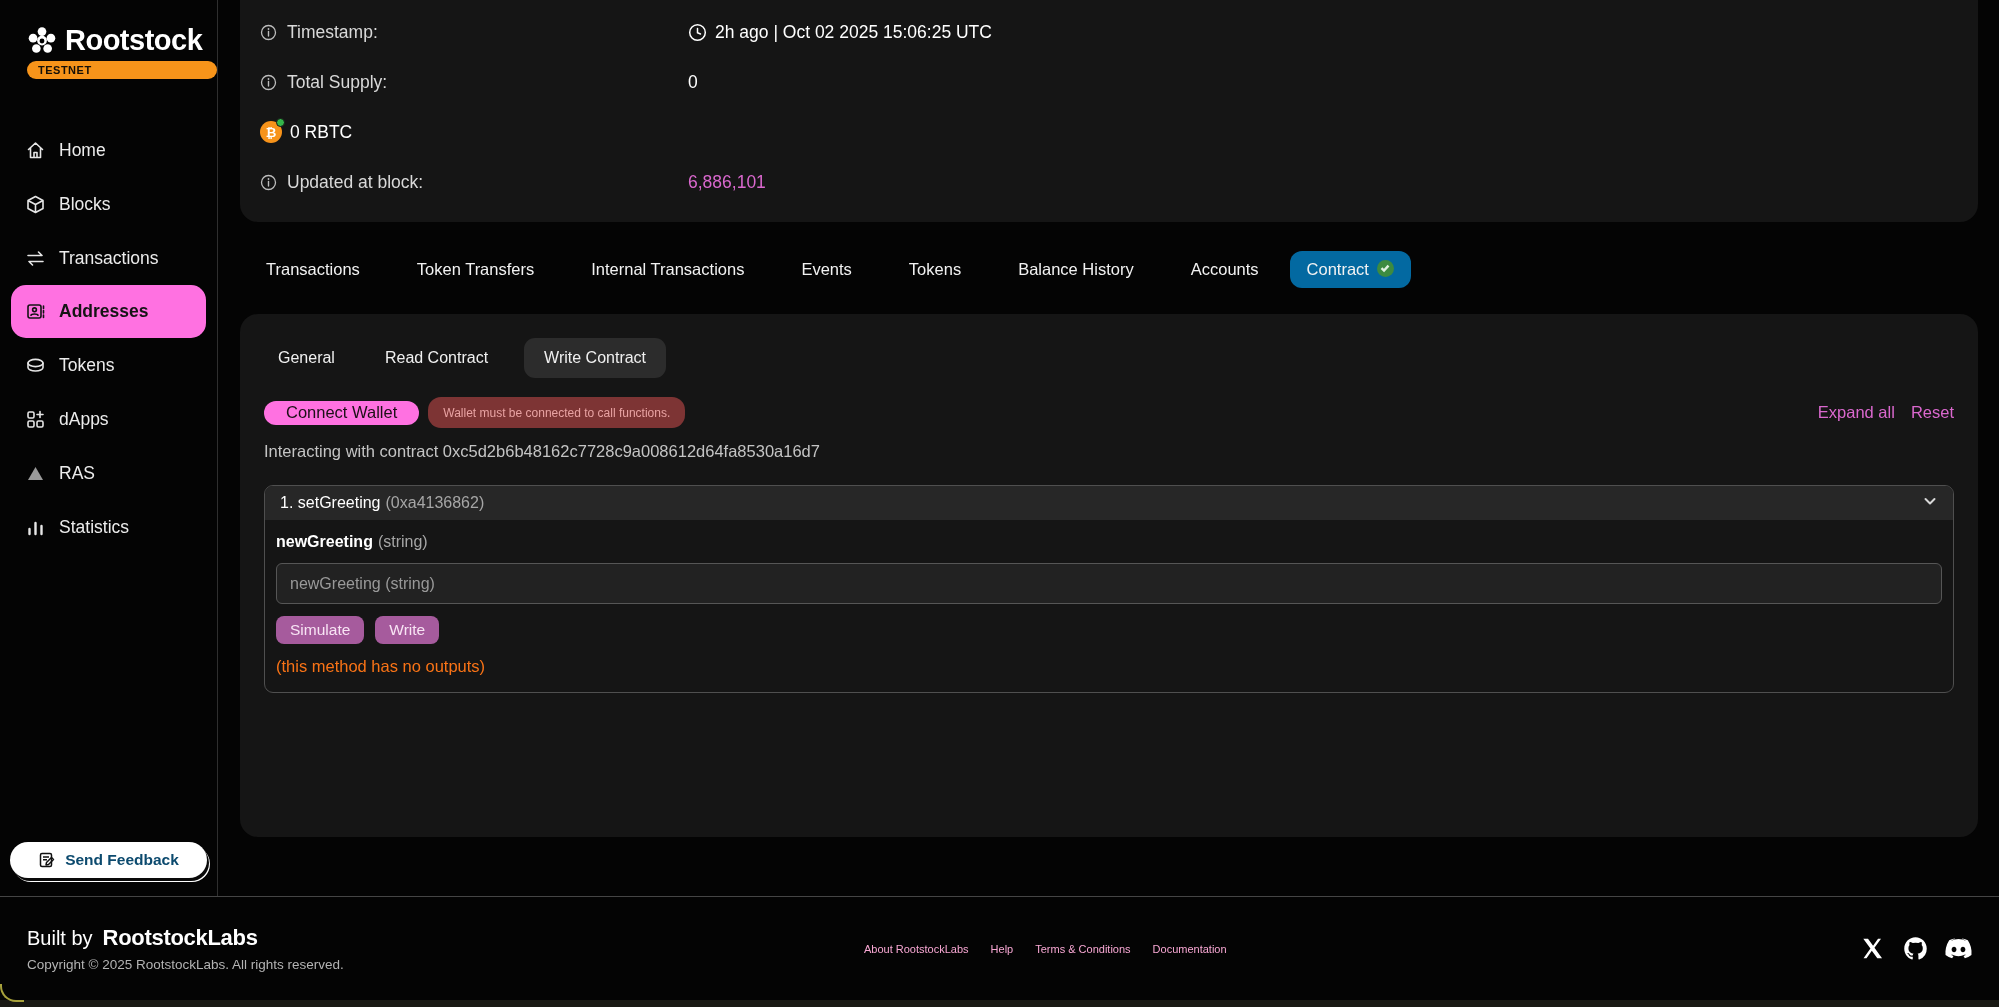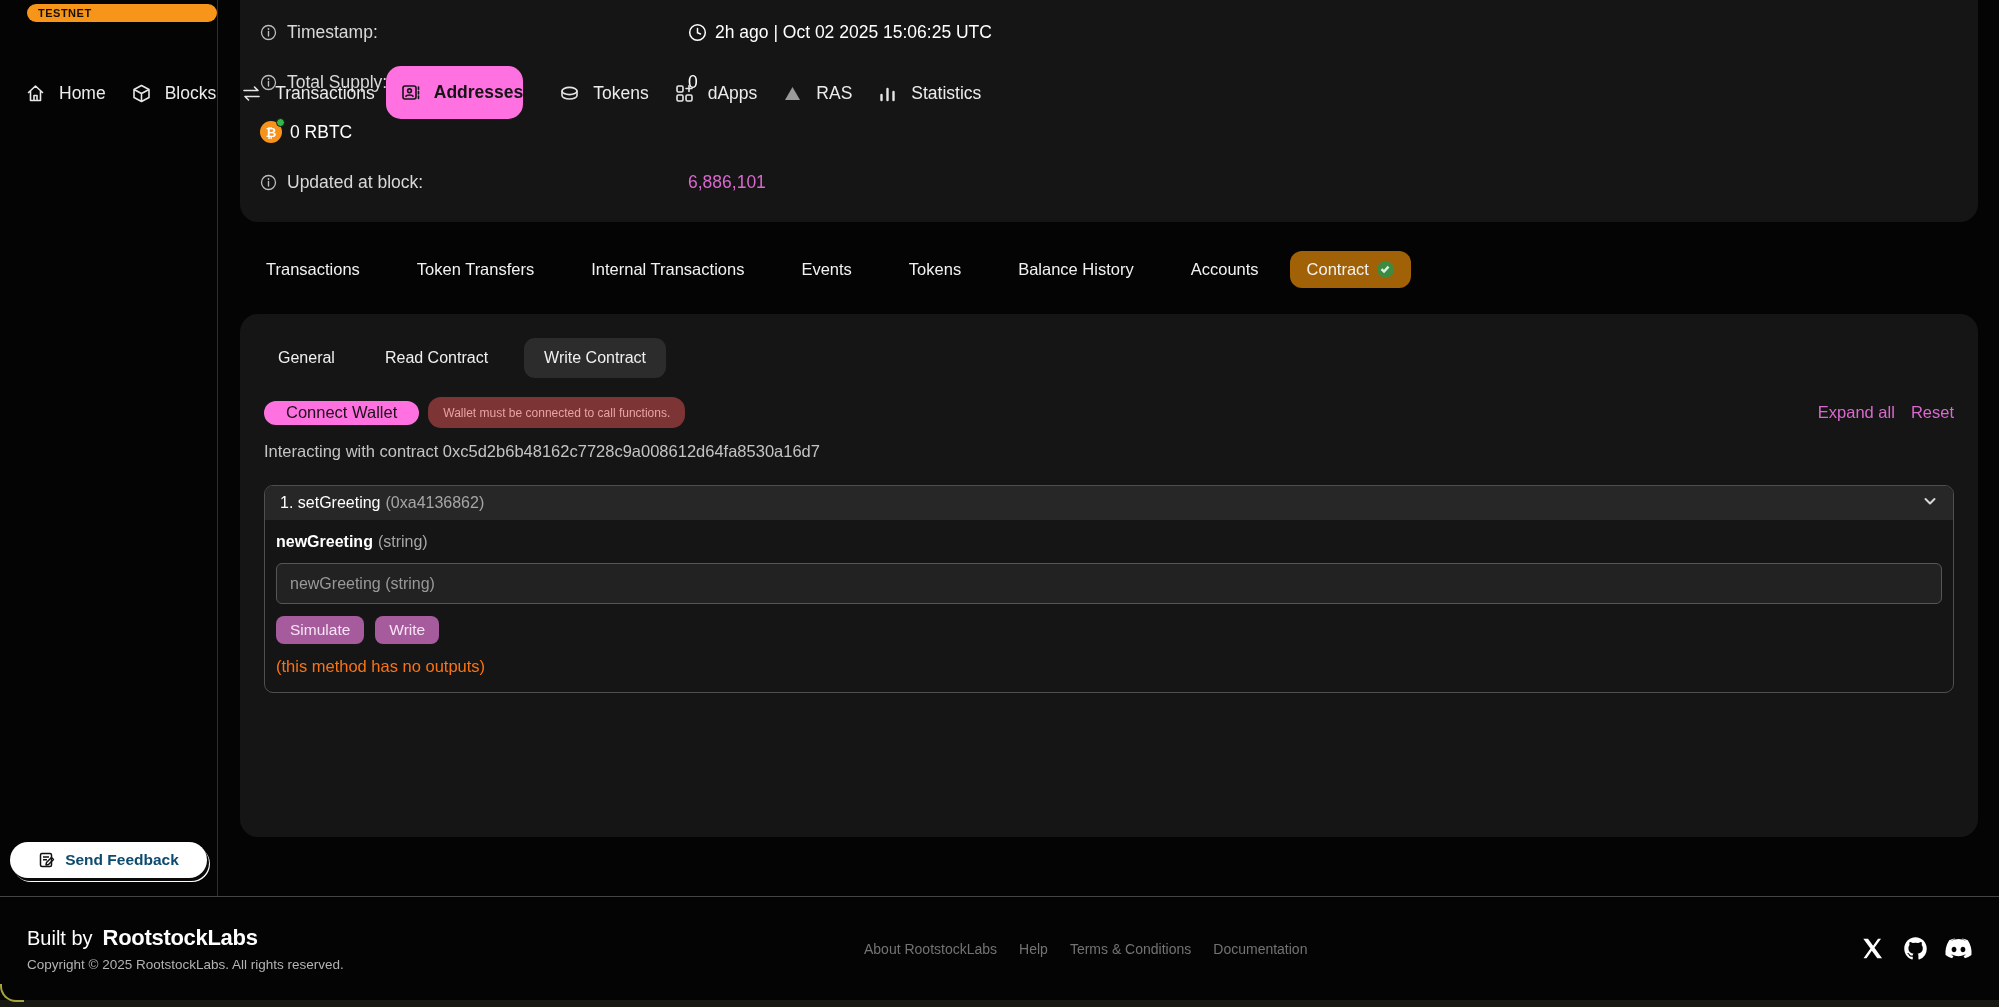--- a/index.html
+++ b/index.html
@@ -11,21 +11,21 @@
   .page { display:flex; height:896px; }
   .sidebar { width:218px; flex:0 0 218px; border-right:1px solid #2f2f2f; display:flex; flex-direction:column; position:relative; }
   .main { flex:1; padding:0 21px 0 22px; }
 
   
   .logo-row { display:flex; align-items:center; gap:7px; padding:24px 0 0 26px; }
   .logo-mark { width:32px; height:32px; }
   .logo-text { color:#fff; font-size:29px; font-weight:bold; letter-spacing:-0.5px; }
   .testnet { display:inline-block; margin:4px 0 0 27px; background:#f7941a; color:#161007;
     font-size:11px; font-weight:bold; letter-spacing:0.5px; padding:3px 11px; border-radius:9px; }
-  .nav { margin-top:44px; display:flex; flex-direction:row; }
+  .nav { margin-top:44px; display:flex; flex-direction:column; }
   .nav-item { height:54px; display:flex; align-items:center; gap:13px; padding-left:25px;
     color:#ececec; font-size:17.5px; cursor:pointer; }
   .nav-item .nav-ic { width:21px; height:21px; display:flex; align-items:center; justify-content:center; }
   .nav-ic svg { width:21px; height:21px; stroke:#e6e6e6; fill:none; stroke-width:1.6; }
   .nav-item.active { background:#ff71e1; border-radius:15px; margin:0 11px; padding-left:14px; height:53px;
     color:#141414; font-weight:bold; }
   .nav-item.active .nav-ic svg { stroke:#141414; }
   .nav-ic.filled svg { fill:#9a9a9a; stroke:none; }
   .feedback { margin:auto 10px 18px 10px; height:36px; background:#fff; border:none; border-radius:999px;
     display:flex; align-items:center; justify-content:center; gap:9px; color:#0c4a6e; font-size:15.5px; font-weight:bold;
@@ -44,21 +44,21 @@
   .clock-ic svg { width:19px; height:19px; display:block; }
   .rbtc { position:relative; width:22px; height:22px; }
   .rbtc .coin { width:22px; height:22px; border-radius:50%; background:#f7931a; color:#fff; font-size:13px;
     font-weight:bold; display:flex; align-items:center; justify-content:center; transform:rotate(0deg); }
   .rbtc .dot { position:absolute; top:-3px; right:-3px; width:9px; height:9px; border-radius:50%;
     background:#35b54a; border:1.5px solid #151515; }
 
   
   .tabs { margin-top:27px; height:40px; display:flex; align-items:center; gap:57px; padding-left:26px; }
   .tab { color:#f2f2f2; font-size:16.5px; cursor:pointer; white-space:nowrap; }
-  .tab-pill { background:#a16207; border-radius:12px; padding:9px 17px; display:flex; align-items:center; gap:8px;
+  .tab-pill { background:#0369a1; border-radius:12px; padding:9px 17px; display:flex; gap:8px;
     margin-left:-26px; }
   .check-ic { width:17px; height:17px; border-radius:50%; background:#3d8b40; display:flex; align-items:center;
     justify-content:center; }
   .check-ic svg { width:10px; height:10px; stroke:#dff0df; stroke-width:2.4; fill:none; }
 
   
   .card-main { margin-top:25px; height:523px; border-radius:18px; padding:24px 24px 0 24px; position:relative; }
   .subtabs { display:flex; align-items:center; gap:22px; }
   .subtab { color:#f0f0f0; font-size:16px; padding:10px 14px; cursor:pointer; }
   .subtab.active { background:#2c2c2c; border-radius:11px; padding:11px 20px; }
@@ -89,36 +89,50 @@
   .outputs-note { margin-top:13px; color:#f97316; font-size:16.5px; }
 
   
   .footer { height:104px; border-top:1px solid #454545; display:flex; align-items:center; padding:0 27px;
     position:relative; background:#040404; }
   .built-row { display:flex; align-items:baseline; gap:10px; }
   .built-by { color:#fff; font-size:20px; }
   .company { color:#fff; font-size:22px; font-weight:bold; letter-spacing:-0.3px; cursor:pointer; }
   .copyright { margin-top:6px; color:#b3b3b3; font-size:13.5px; }
   .footer-links { position:absolute; left:864px; top:50%; transform:translateY(-50%); display:flex; gap:22px; }
-  .footer-link { color:#737373; font-size:14px; text-decoration:none; cursor:pointer; white-space:nowrap; }
+  .footer-link { color:#f9a8d4; font-size:11px; text-decoration:none; cursor:pointer; white-space:nowrap; }
   .socials { margin-left:auto; display:flex; align-items:center; gap:16px; }
   .social { width:27px; height:27px; display:flex; align-items:center; justify-content:center; cursor:pointer; }
   .social svg { fill:#fff; }
 
   .bottom-strip { height:7px; background:#191914; position:relative; }
   .corner-curve { position:absolute; left:0; bottom:5px; width:24px; height:18px;
     border-left:2px solid #a8a23c; border-bottom:2px solid #a8a23c; border-bottom-left-radius:16px; }
 </style>
 </head>
 <body>
 
 <div class="shell">
   <div class="page">
 
     <aside class="sidebar">
+      <div class="logo-row">
+        <svg class="logo-mark" viewBox="0 0 34 34">
+          <g fill="#ffffff">
+            <circle cx="17" cy="7" r="4.6"></circle>
+            <circle cx="7.5" cy="14" r="4.6"></circle>
+            <circle cx="26.5" cy="14" r="4.6"></circle>
+            <circle cx="11" cy="25" r="4.6"></circle>
+            <circle cx="23" cy="25" r="4.6"></circle>
+            <circle cx="17" cy="16.5" r="5.2"></circle>
+          </g>
+          <circle cx="17" cy="17" r="2.6" fill="#000"></circle>
+        </svg>
+        <span class="logo-text">Rootstock</span>
+      </div>
       <span class="testnet">TESTNET</span>
 
       <nav class="nav">
         <div class="nav-item">
           <span class="nav-ic">
             <svg viewBox="0 0 21 21">
                 <path d="M3.5 9.5 L10.5 3 L17.5 9.5 M5.5 8 V17.5 H15.5 V8 M9 17.5 V12.5 H12 V17.5" stroke-linejoin="round" stroke-linecap="round"></path>
               </svg>
           </span>
           <span>Home</span>

